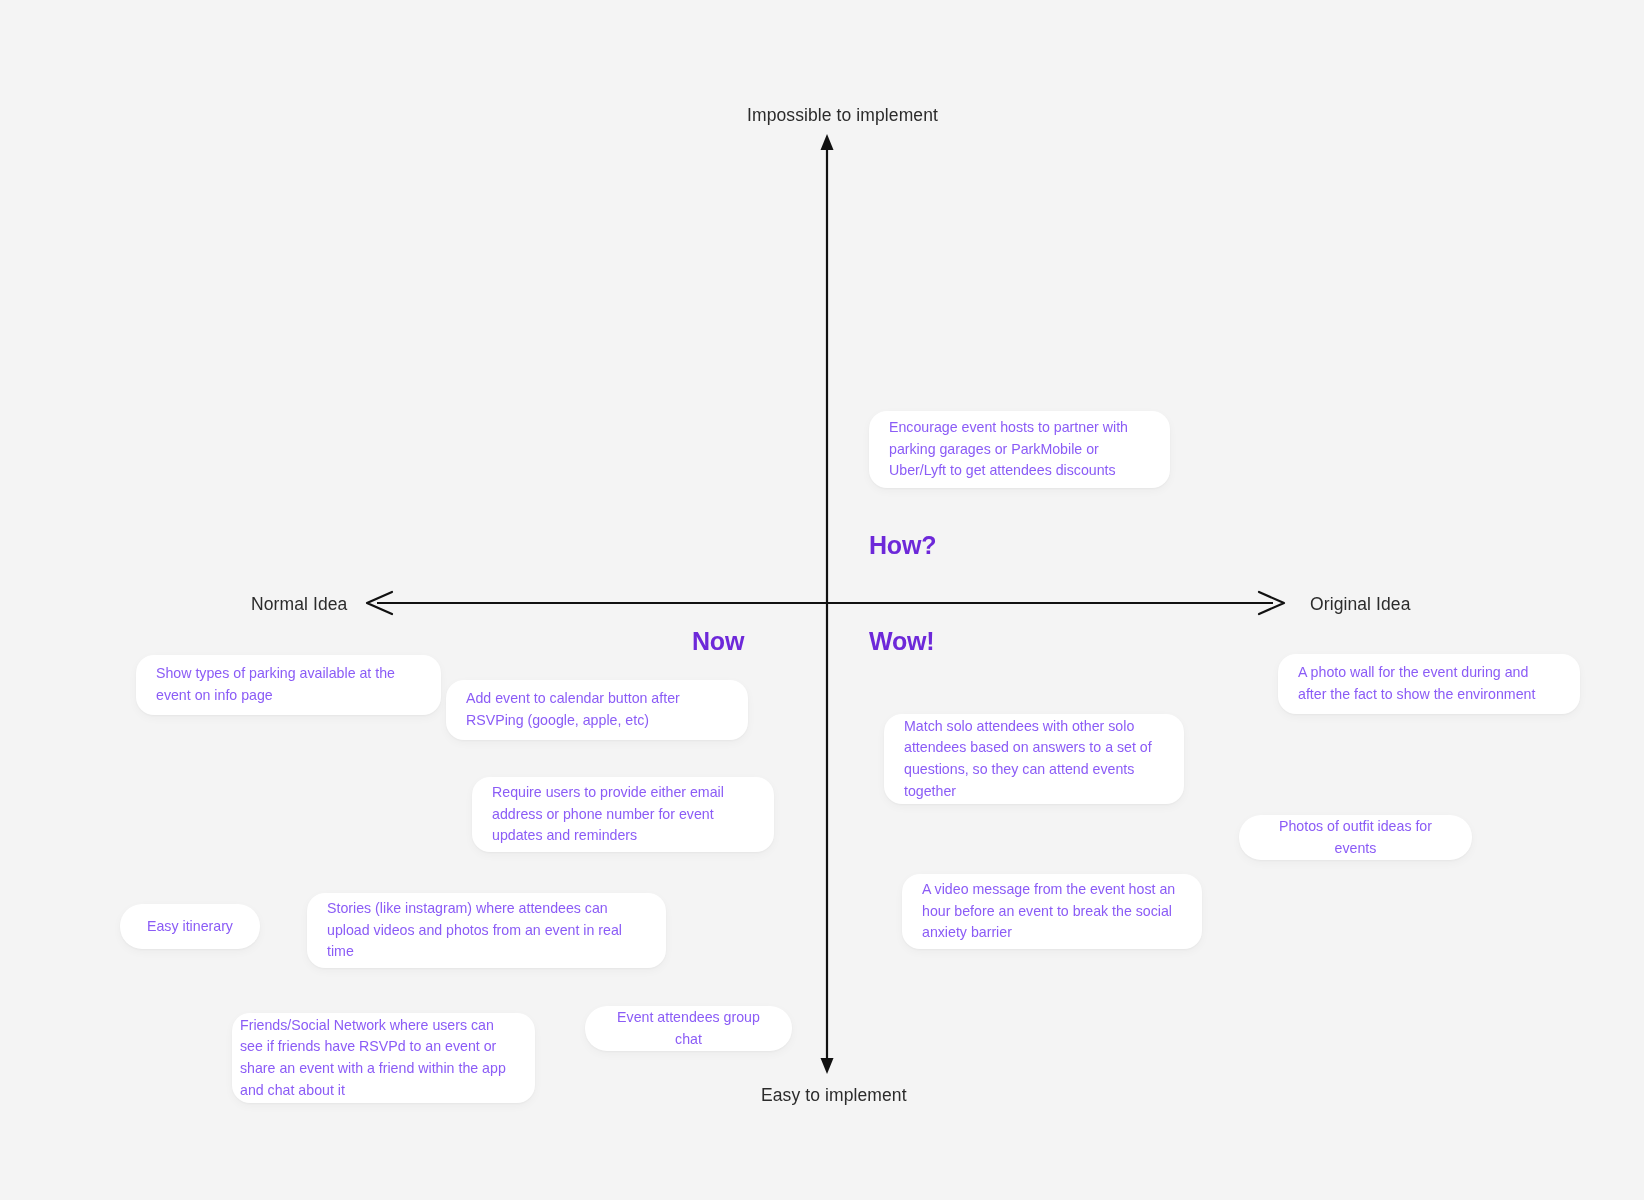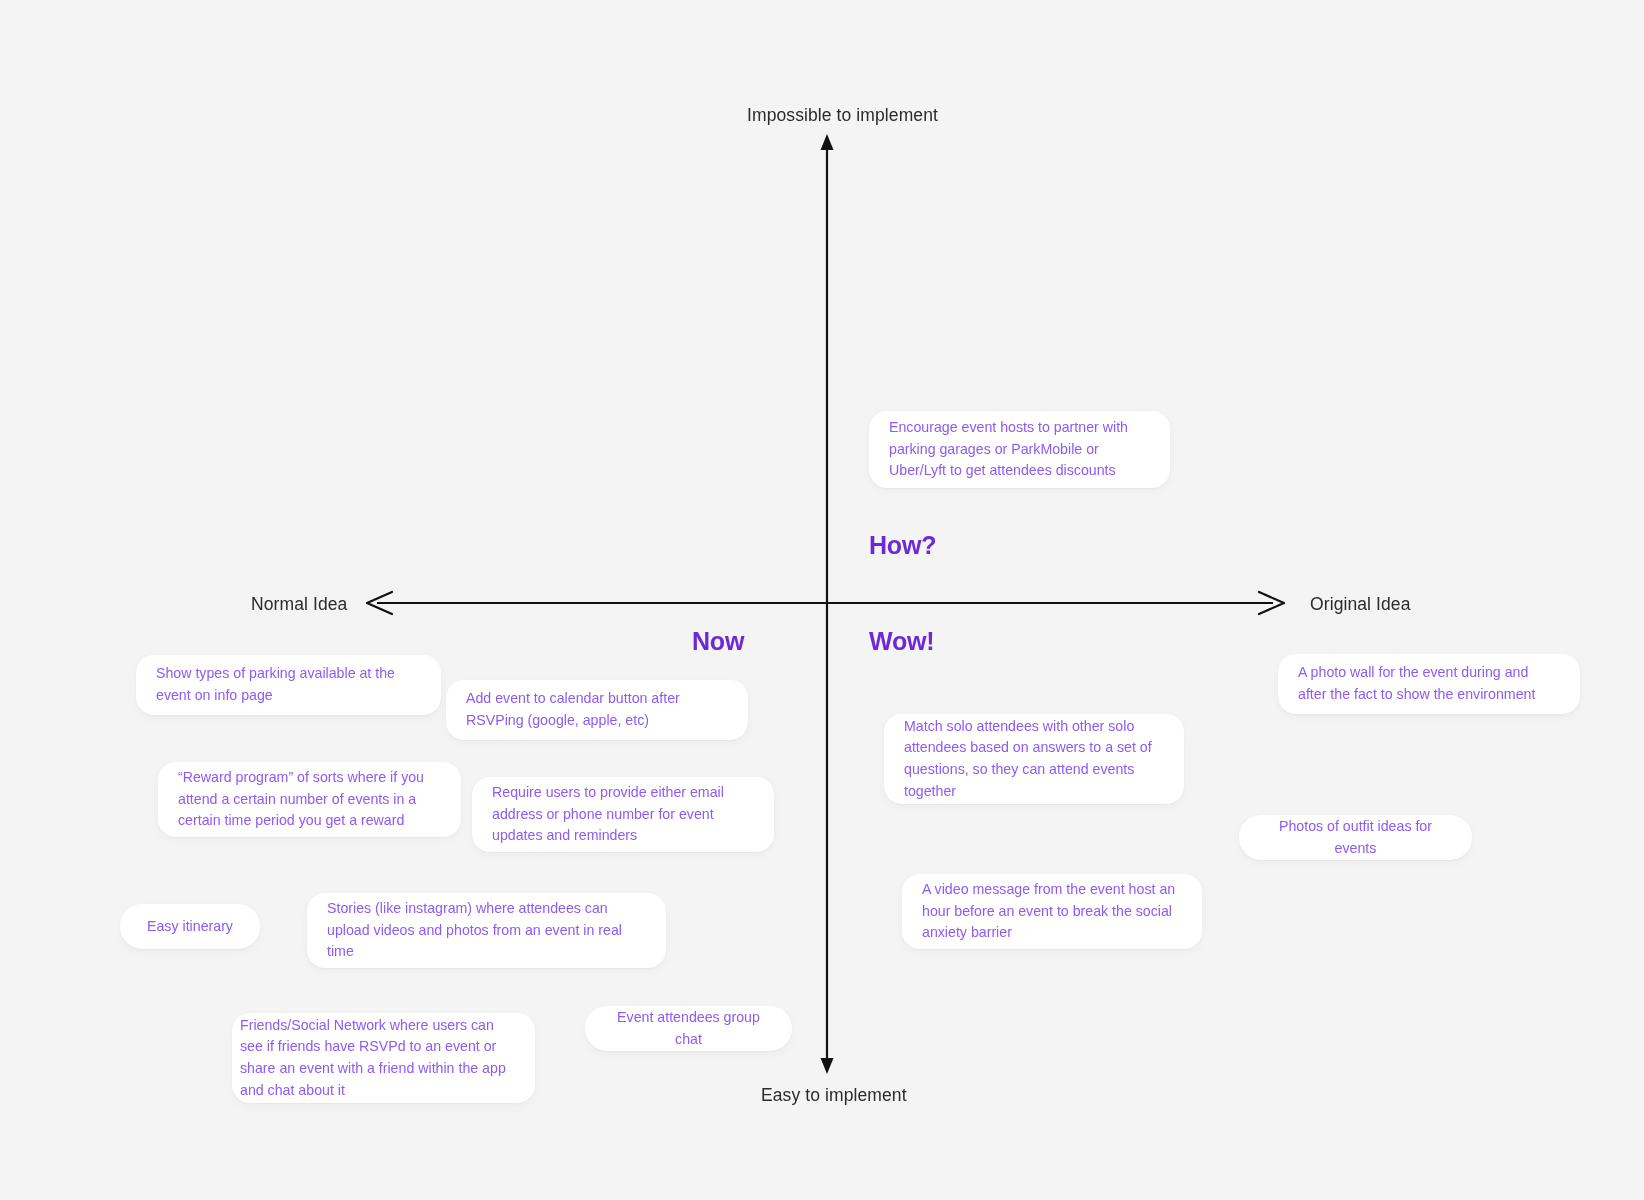--- a/index.html
+++ b/index.html
@@ -110,23 +110,20 @@
   </div>
 
   <div class="note" style="left:90px; top:655px; width:305px; height:60px;margin-left:46px;">
     <span>Show types of parking available at the event on info page</span>
   </div>
 
   <div class="note" style="left:446px; top:680px; width:302px; height:60px;">
     <span>Add event to calendar button after RSVPing (google, apple, etc)</span>
   </div>
 
-  <div class="note" style="left:158px; top:762px; width:303px; height:75px;">
-    <span>“Reward program” of sorts where if you attend a certain number of events in a certain time period you get a reward</span>
-  </div>
 
   <div class="note" style="left:472px; top:777px; width:302px; height:75px;">
     <span>Require users to provide either email address or phone number for event updates and reminders</span>
   </div>
 
   <div class="note pill" style="left:120px; top:904px; width:140px; height:45px;">
     <span>Easy itinerary</span>
   </div>
 
   <div class="note" style="left:307px; top:893px; width:359px; height:75px;">

